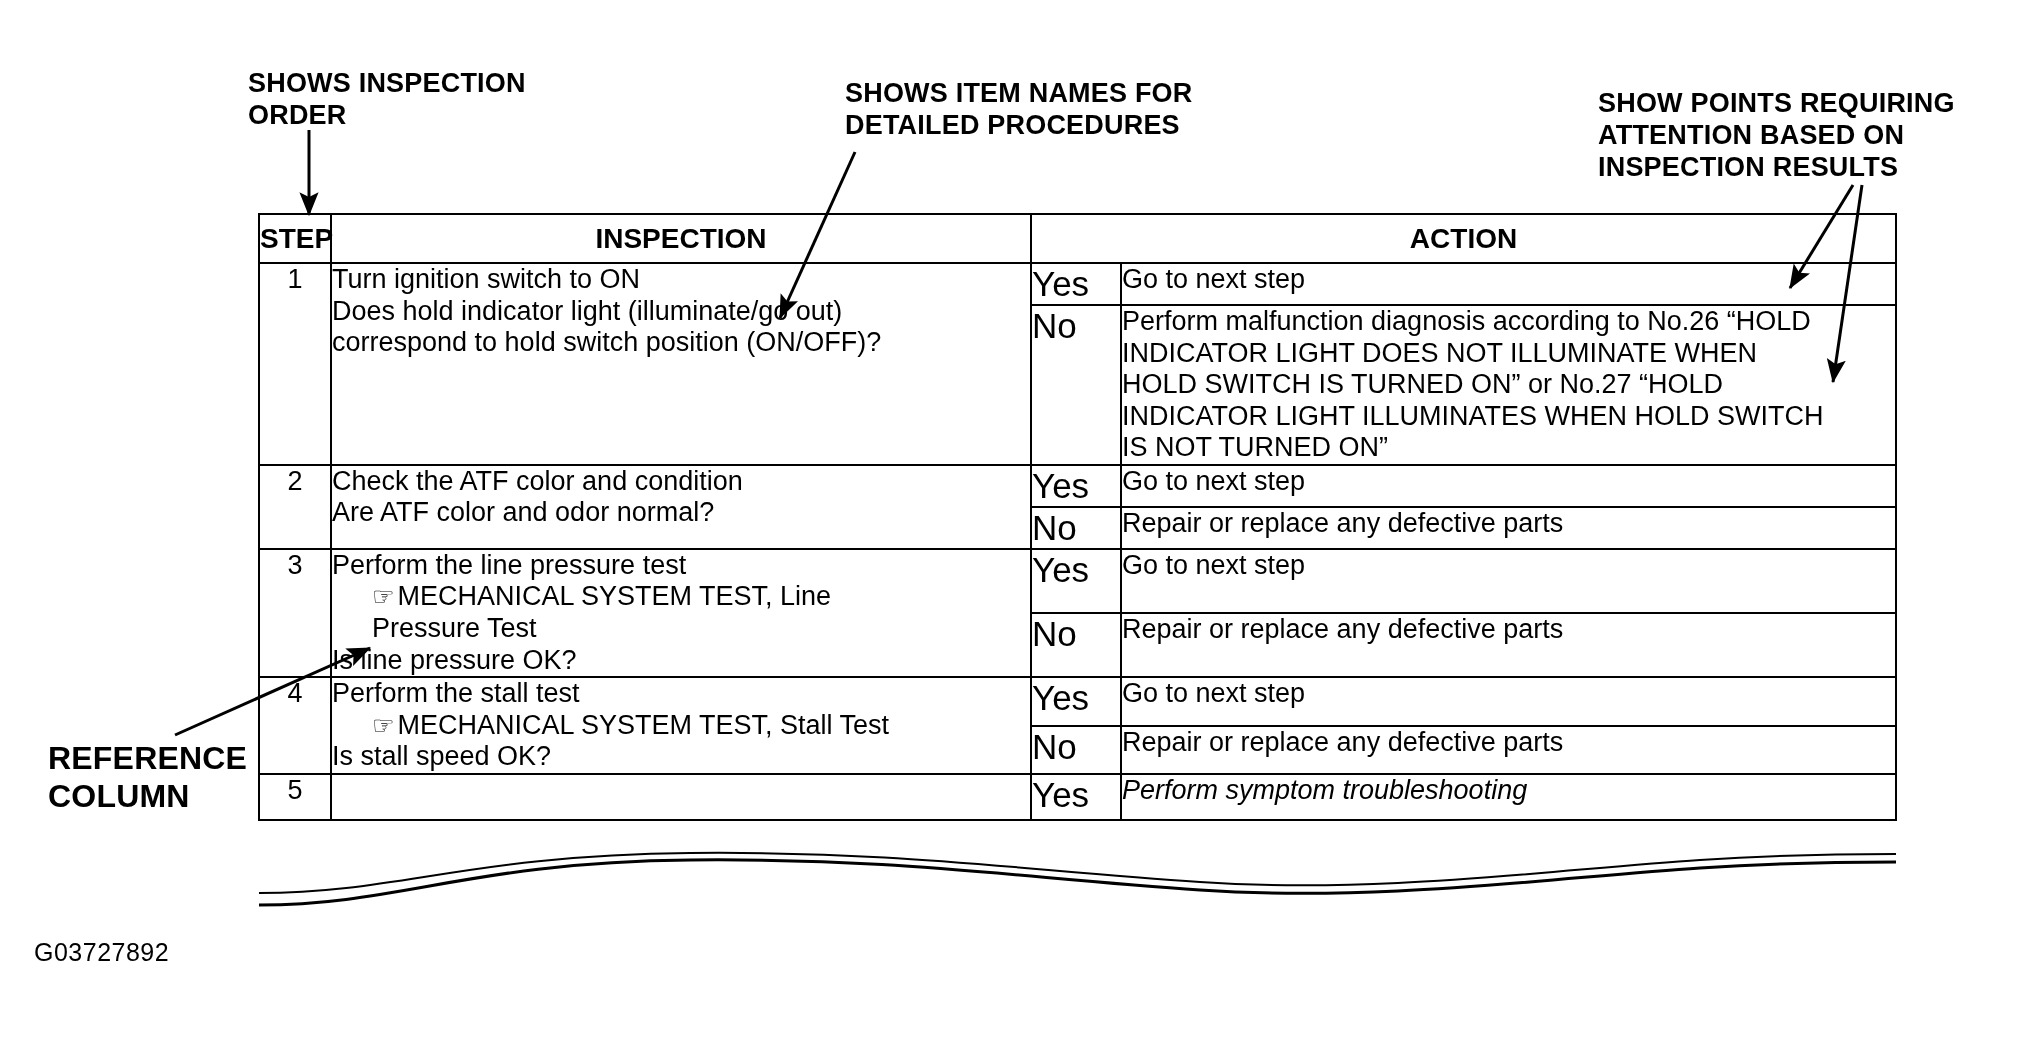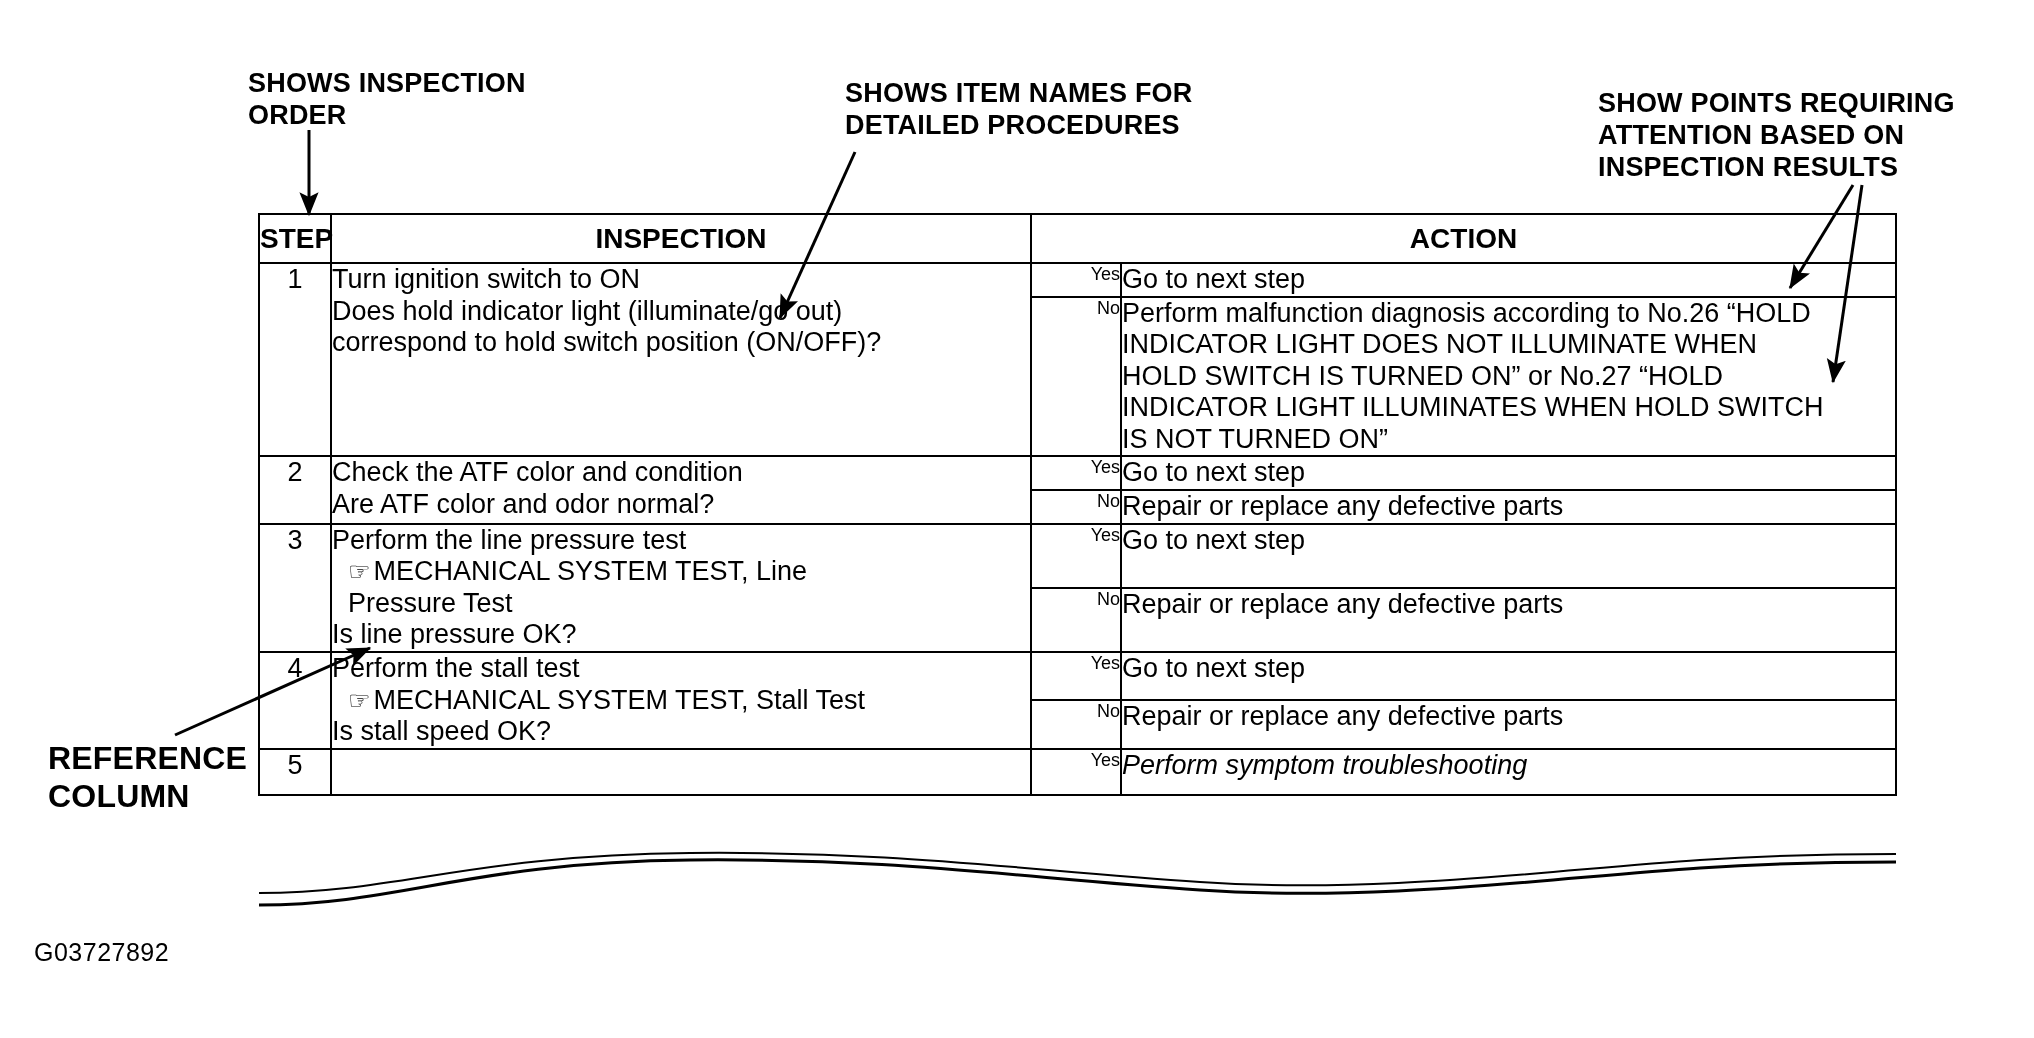--- a/index.html
+++ b/index.html
@@ -76,33 +76,33 @@
     text-align: center;
     font-size: 27px;
     padding-top: 11px;
   }
   .cell-insp {
     font-size: 27px;
     line-height: 1.17;
     padding: 10px 8px 14px 14px;
   }
   .cell-yn {
-    text-align: right;
-    font-size: 18px;
+    text-align: left;
+    font-size: 35px;
     padding-top: 11px;
   }
   .cell-action {
     font-size: 27px;
     line-height: 1.17;
     padding: 10px 8px 14px 12px;
   }
   .insp-line  { display: block; white-space: pre-wrap; }
   .ref-line {
     display: block;
-    padding-left: 16px;
+    padding-left: 40px;
     white-space: pre-wrap;
   }
   .ref-line.cont { }
   .hand-icon {
     font-family: "DejaVu Sans", sans-serif;
     font-size: 25px;
     margin-right: 4px;
     letter-spacing: -1px;
   }
   .action-para { white-space: pre-line; display: block; }

